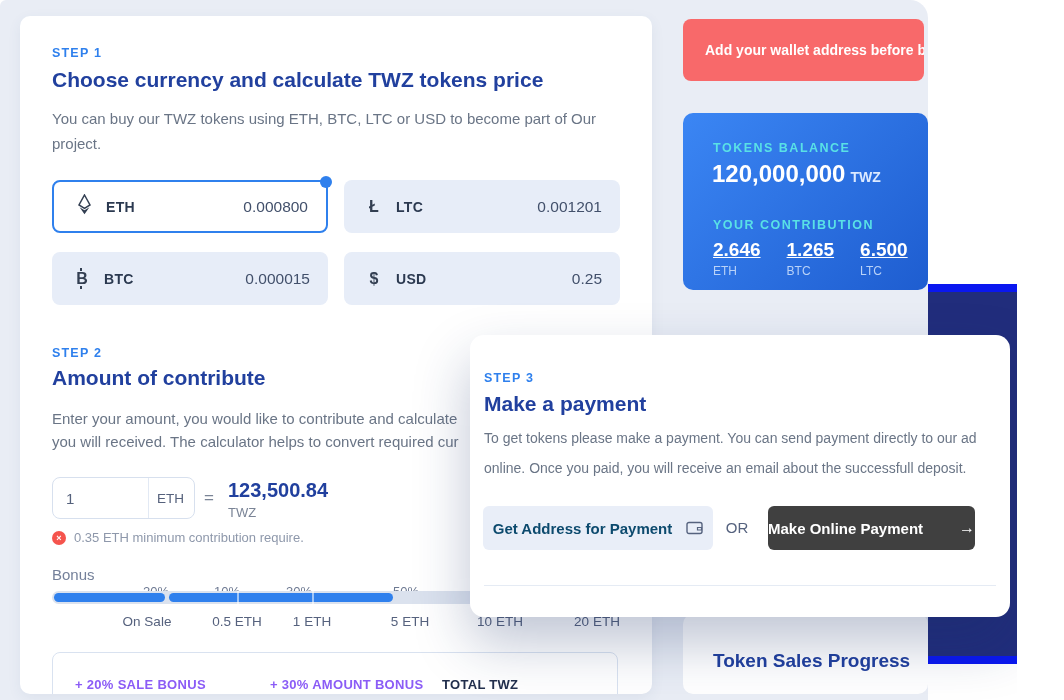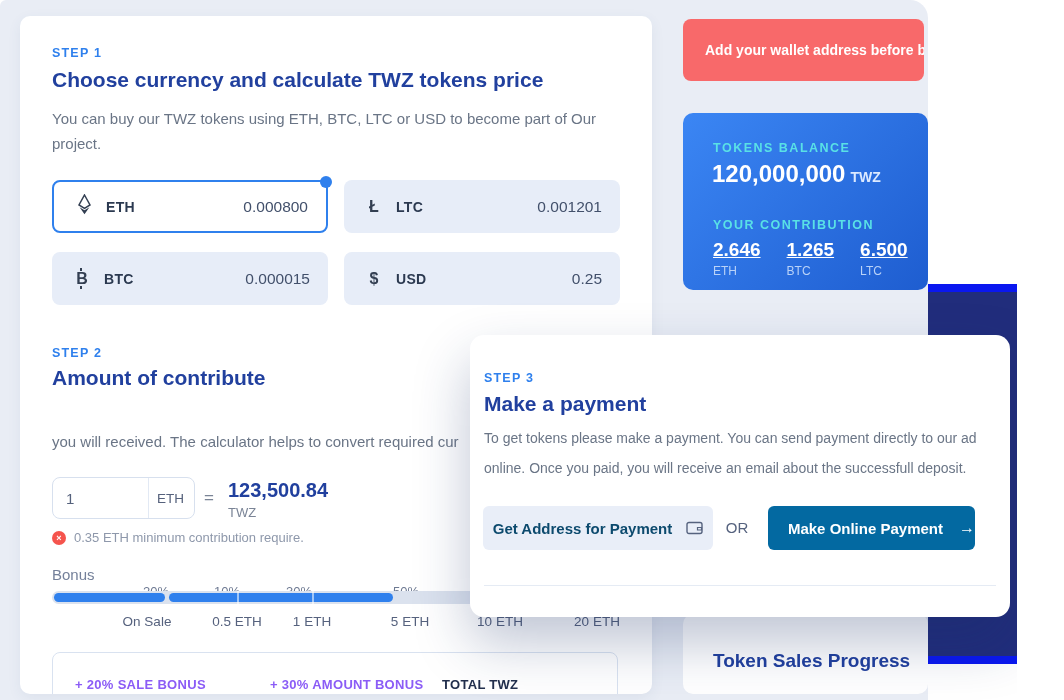--- a/index.html
+++ b/index.html
@@ -74,22 +74,22 @@
   .navy-inner { left:928px; top:292px; width:128px; height:364px; background:#212d7c; border-radius:0 38px 38px 0; }
 
   
   .step3-card { left:470px; top:335px; width:540px; height:282px; background:#fff; border-radius:14px;
                 box-shadow:0 26px 55px rgba(25,45,100,.28); overflow:hidden; }
   .s3-desc { font-size:14px; color:#6a7586; line-height:30px; white-space:nowrap; }
   .btn-light { left:13px; top:171px; width:230px; height:44px; background:#e9eef8; border-radius:6px; border:none;
                display:flex; align-items:center; justify-content:center; font-family:inherit; font-size:15px;
                font-weight:bold; color:#0c4a6e; cursor:pointer; }
   .or-lbl { left:252px; top:184px; width:30px; text-align:center; font-size:15px; color:#55627e; }
-  .btn-blue { left:298px; top:171px; width:207px; height:44px; background:#0369a1; border-radius:6px; border:none;
-              display:flex; align-items:center; justify-content:flex-end; font-family:inherit; font-size:15px;
+  .btn-blue { left:298px; top:171px; width:207px; height:44px; background:#404040; border-radius:6px; border:none;
+              display:flex; align-items:center; justify-content:space-between; font-family:inherit; font-size:15px;
               font-weight:bold; color:#fff; cursor:pointer; }
   .btn-blue .arr { margin-left:16px; font-size:16px; font-weight:normal; }
   .s3-divider { left:14px; top:250px; width:512px; height:1px; background:#e5ebf4; }
 </style>
 </head>
 <body>
 
 <div id="root">
 
   <div class="abs canvas">
@@ -125,20 +125,21 @@
       </div>
 
       <div class="abs tile" style="left:324px; top:236px;">
         <span class="glyph">$</span>
         <span class="sym">USD</span>
         <span class="rate">0.25</span>
       </div>
 
       <div class="abs step-label" style="left:32px; top:330px;">STEP 2</div>
       <h2 class="abs section-title" style="left:32px; top:350px; white-space:nowrap;">Amount of contribute</h2>
+      <p class="abs body-text" style="left:32px; top:390px;">Enter your amount, you would like to contribute and calculate</p>
       <p class="abs body-text" style="left:32px; top:413px;">you will received. The calculator helps to convert required cur</p>
 
       <div class="abs amount-box">
         <input type="text" value="1" style="">
         <span class="unit">ETH</span>
       </div>
       <span class="abs equals" style="left:184px; top:472px;">=</span>
       <span class="abs result" style="left:208px; top:463px;">123,500.84</span>
       <span class="abs result-unit" style="left:208px; top:489px;">TWZ</span>
 

